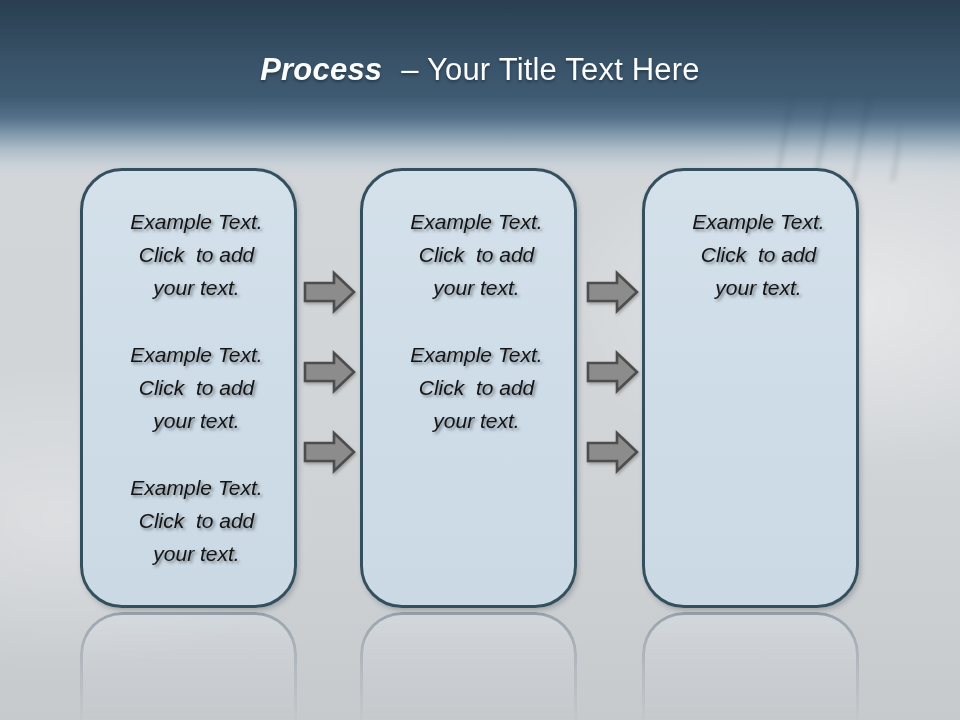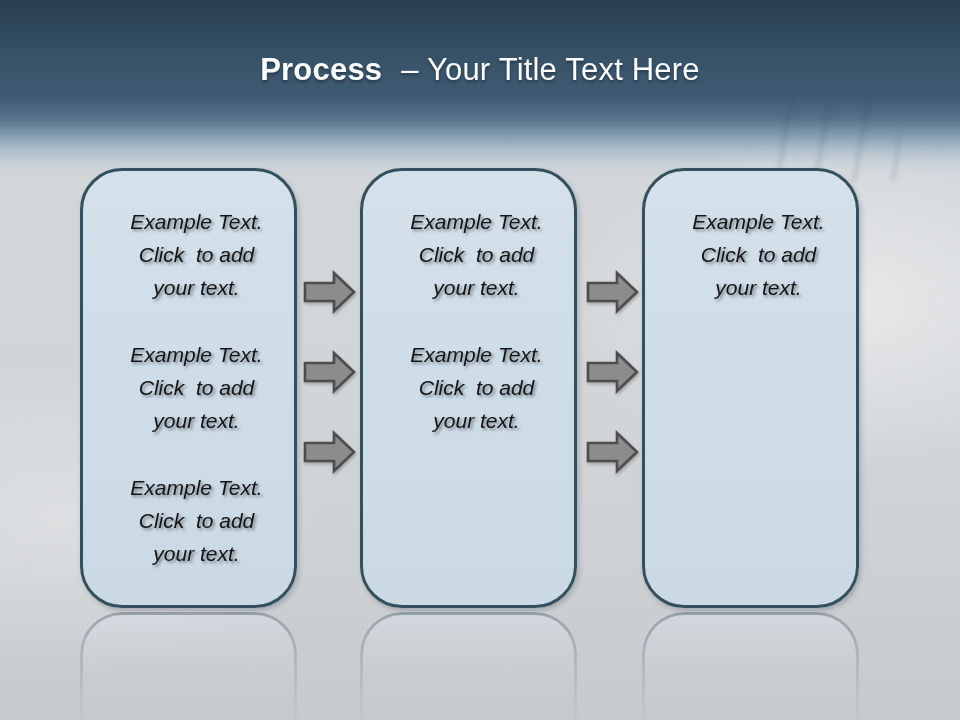--- a/index.html
+++ b/index.html
@@ -19,21 +19,21 @@
     position:absolute;left:770px;top:96px;width:130px;height:86px;
     background:repeating-linear-gradient(100deg,
       rgba(0,0,0,0) 0 18px, rgba(45,65,85,0.12) 20px 23px, rgba(0,0,0,0) 25px 38px);
     filter:blur(2px);pointer-events:none;
   }
   .title{
     position:absolute;left:0;top:52px;width:100%;text-align:center;
     color:#fafcfd;font-size:31px;letter-spacing:0.2px;
     text-shadow:0 2px 3px rgba(0,0,0,0.35);white-space:nowrap;
   }
-  .title .kw{font-weight:bold;}
+  .title .kw{font-weight:bold;font-style:italic;}
   .title .rest{font-weight:400;margin-left:19px;}
   .box{
     position:absolute;top:168px;width:217px;height:440px;box-sizing:border-box;
     background:linear-gradient(180deg,#d4e1eb 0%,#cfdde8 45%,#cbd9e4 100%);
     border:3px solid #34505e;border-radius:42px;
     box-shadow:2px 3px 5px rgba(70,80,90,0.30);
   }
   .box-1{left:80px;} .box-2{left:360px;} .box-3{left:642px;}
   .box-content{padding:34px 8px 0 24px;text-align:center;}
   .para{

